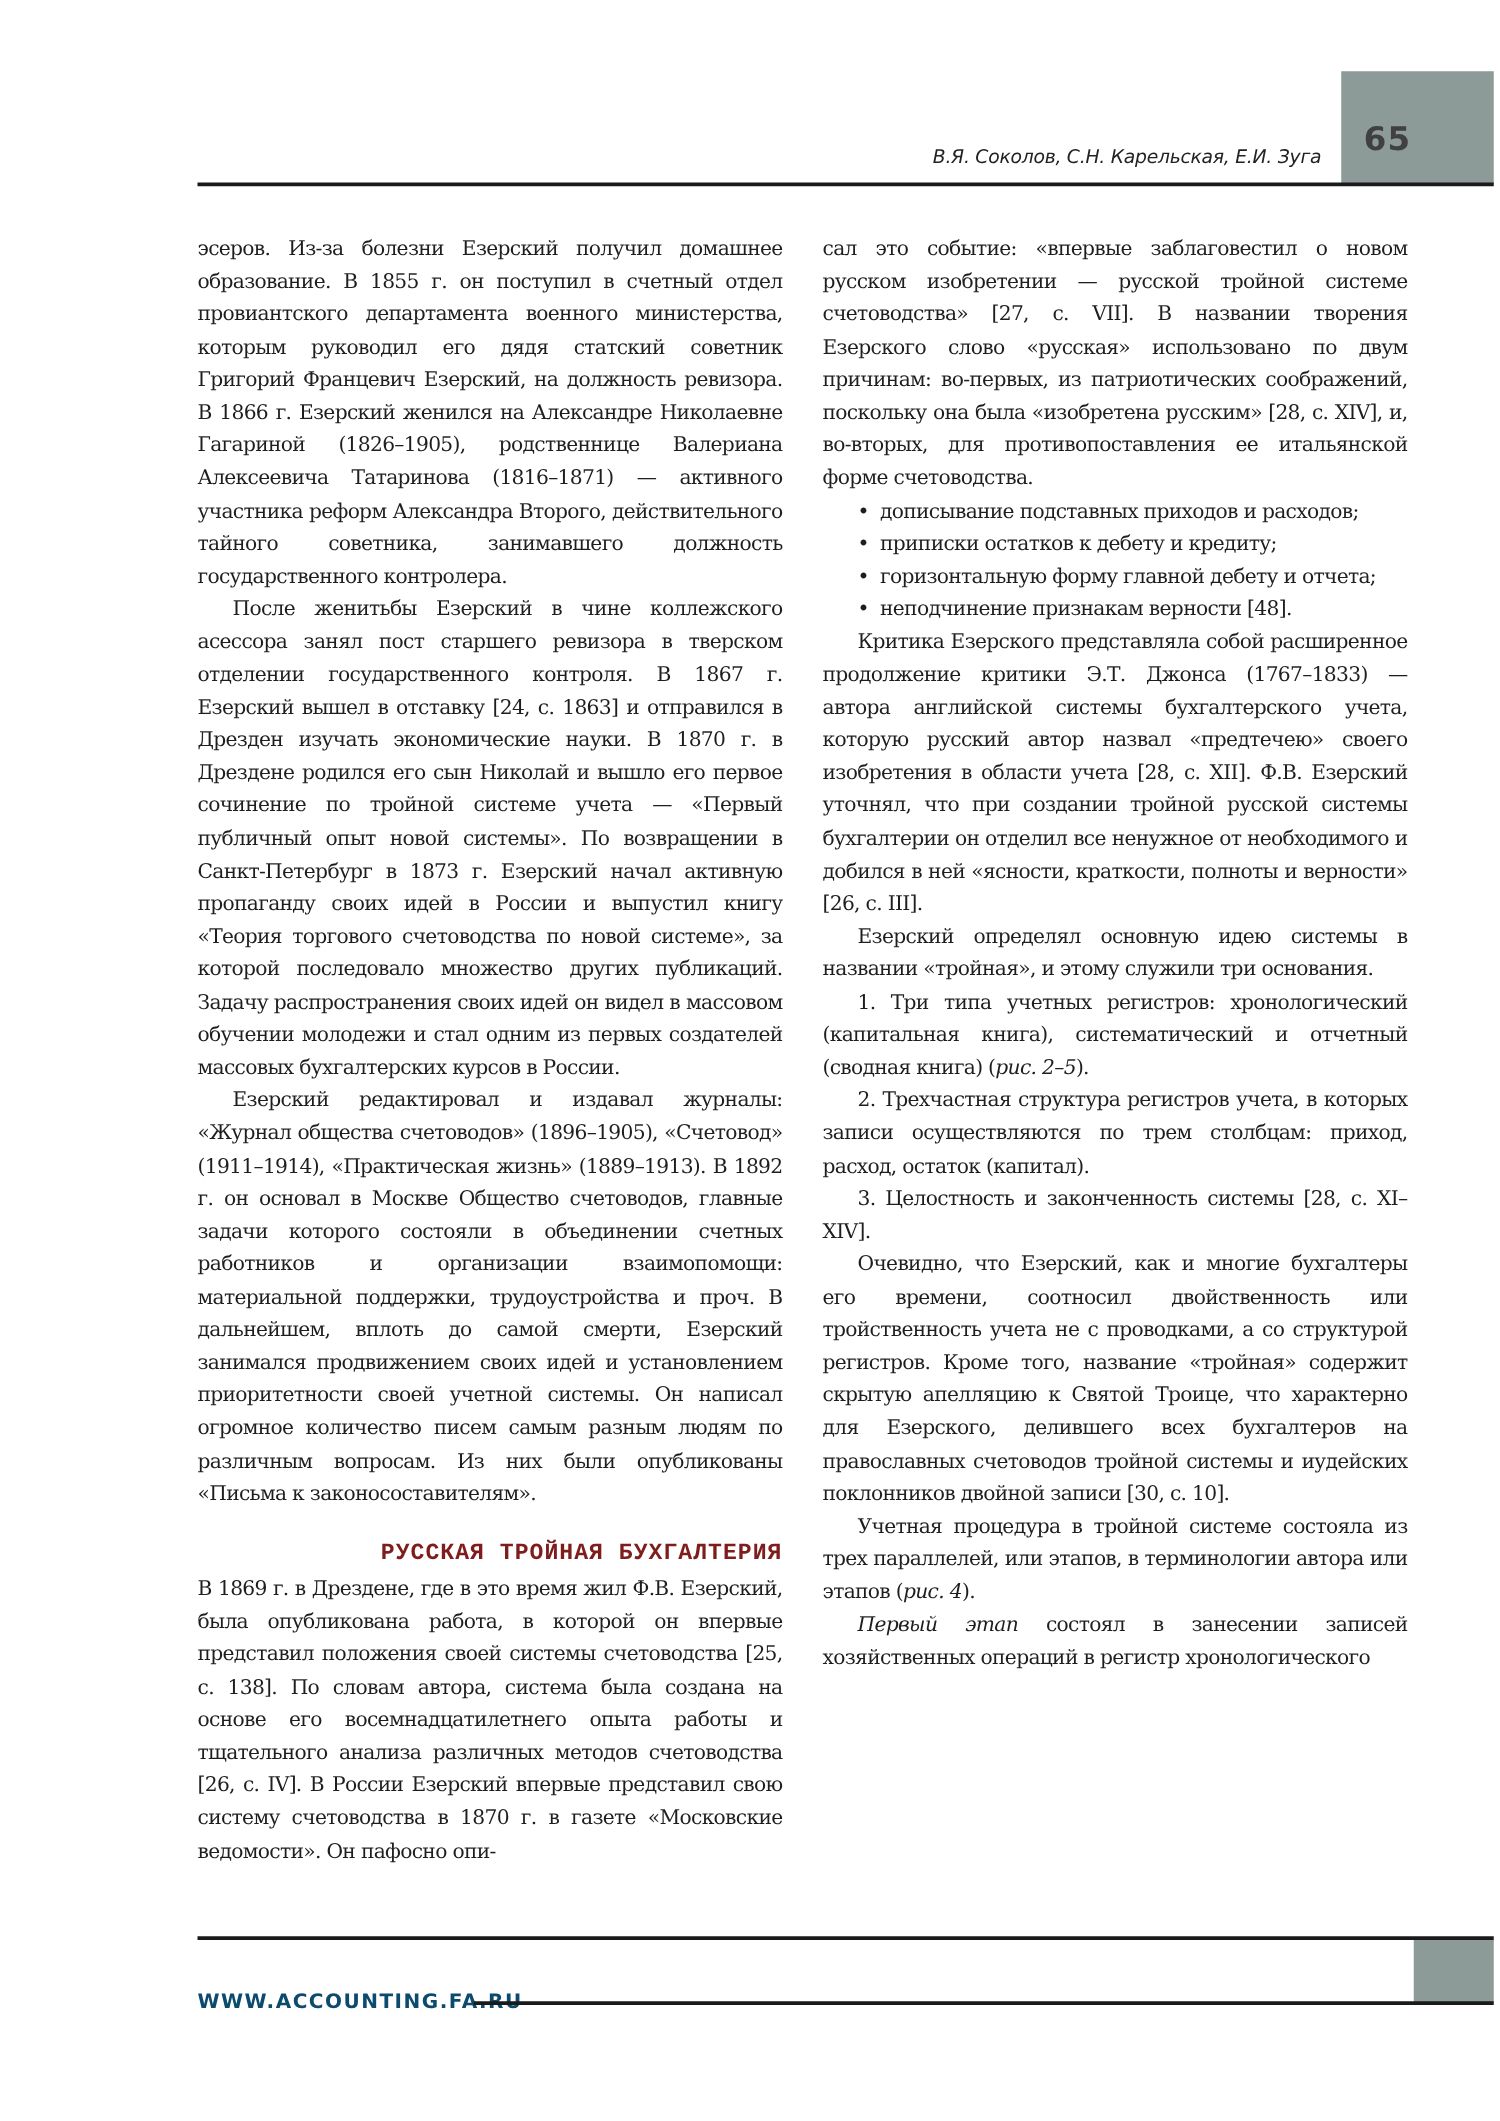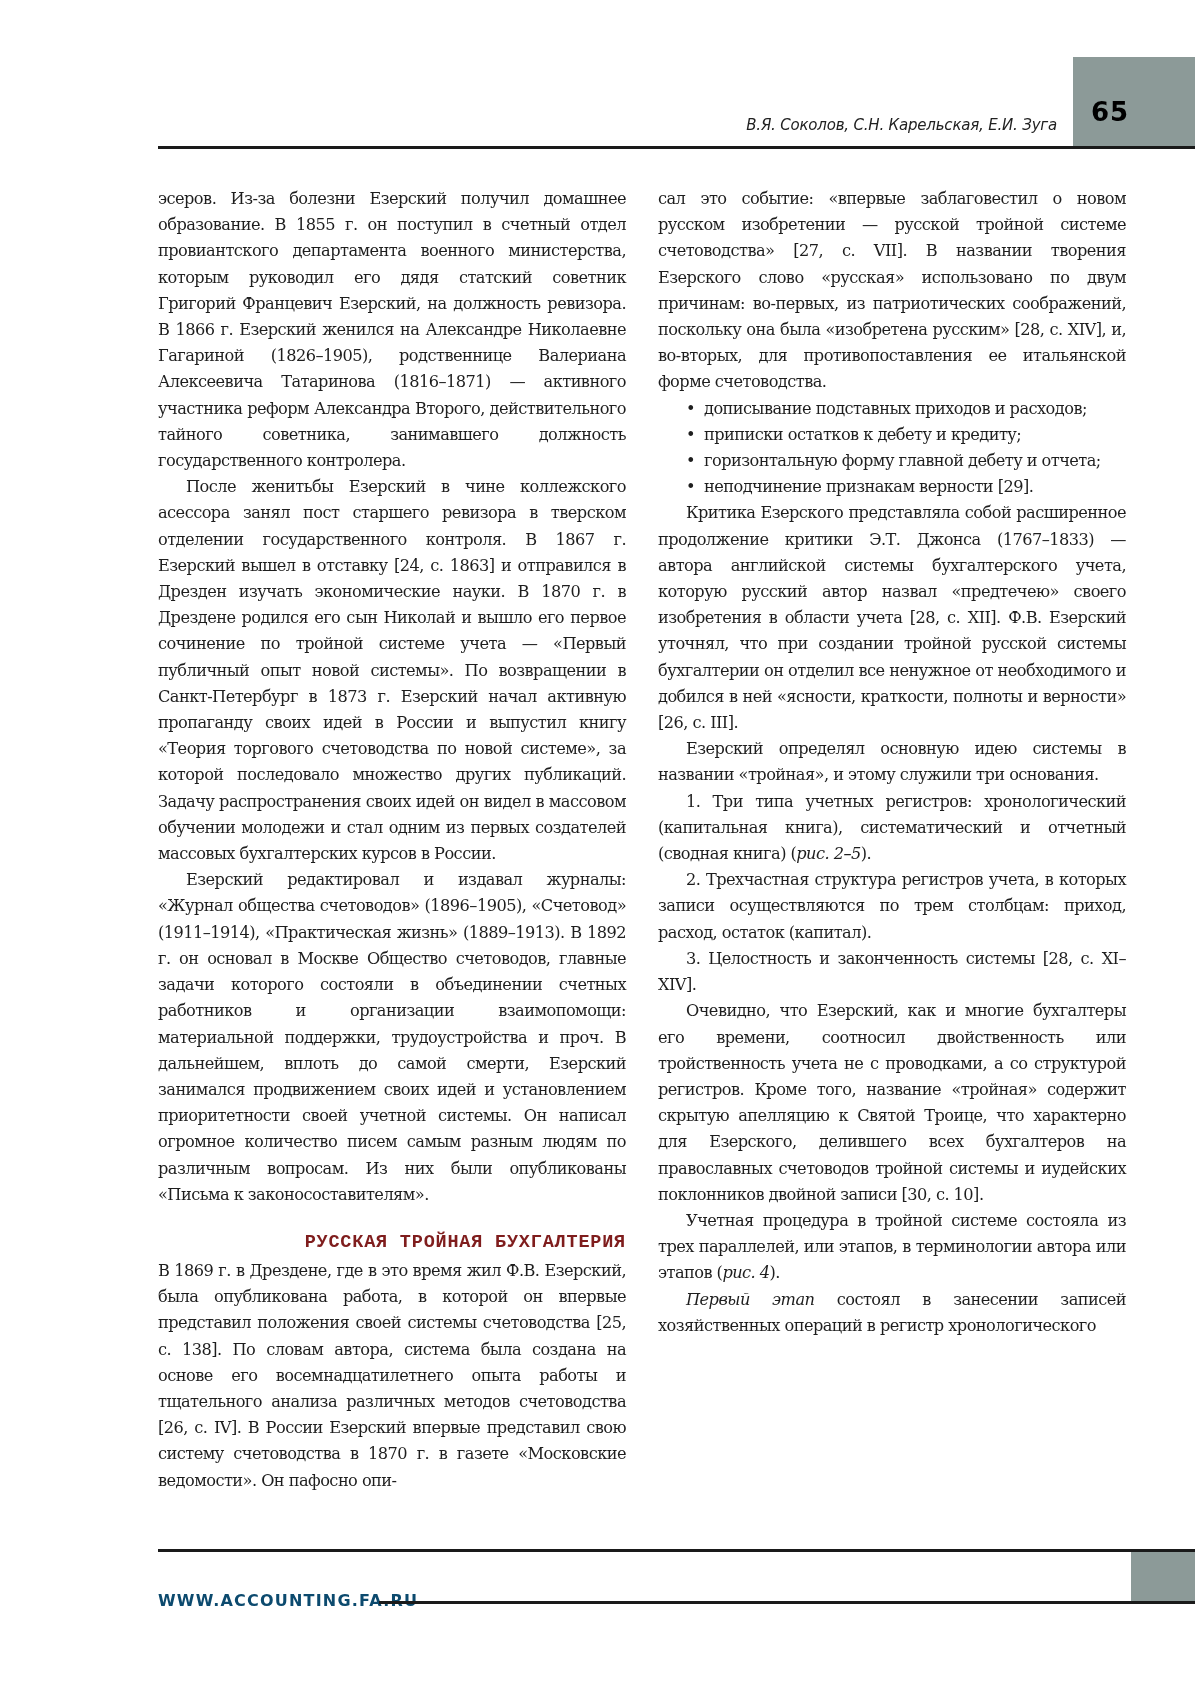--- a/index.html
+++ b/index.html
@@ -11,21 +11,21 @@
     font-family: "DejaVu Sans", sans-serif; font-style: italic;
     font-size: 15px; color: #222; letter-spacing: -0.2px;
   }
   .page-num-box {
     position: absolute; left: 1028px; top: 57px; width: 122px; height: 90px;
     background: #8c9a98;
   }
   .page-num {
     position: absolute; left: 18px; top: 40px;
     font-family: "DejaVu Sans", sans-serif; font-weight: bold;
-    font-size: 26px; color: #000000; letter-spacing: 1px;
+    font-size: 26px; color: #404040; letter-spacing: 1px;
   }
   .header-rule { position: absolute; left: 113px; top: 146px; width: 1037px; height: 3px; background: #1a1a1a; }
 
   .col {
     position: absolute; top: 186px; width: 468px;
     font-family: "DejaVu Serif", serif; font-size: 16.2px; line-height: 26.2px;
     text-align: justify; letter-spacing: -0.55px; color: #1e1e1e;
   }
   .col-left { left: 113px; }
   .col-right { left: 613px; }
@@ -66,21 +66,21 @@
     <p class="indent">Езерский редактировал и издавал журналы: «Журнал общества счетоводов» (1896–1905), «Счетовод» (1911–1914), «Практическая жизнь» (1889–1913). В 1892 г. он основал в Москве Общество счетоводов, главные задачи которого состояли в объединении счетных работников и организации взаимопомощи: материальной поддержки, трудоустройства и проч. В дальнейшем, вплоть до самой смерти, Езерский занимался продвижением своих идей и установлением приоритетности своей учетной системы. Он написал огромное количество писем самым разным людям по различным вопросам. Из них были опубликованы «Письма к законосоставителям».</p>
     <p class="section-heading">РУССКАЯ ТРОЙНАЯ БУХГАЛТЕРИЯ</p>
     <p>В 1869 г. в Дрездене, где в это время жил Ф.В. Езерский, была опубликована работа, в которой он впервые представил положения своей системы счетоводства [25, с. 138]. По словам автора, система была создана на основе его восемнадцатилетнего опыта работы и тщательного анализа различных методов счетоводства [26, с. IV]. В России Езерский впервые представил свою систему счетоводства в 1870 г. в газете «Московские ведомости». Он пафосно опи-</p>
   </div>
 
   <div class="col col-right">
     <p>сал это событие: «впервые заблаговестил о новом русском изобретении — русской тройной системе счетоводства» [27, с. VII]. В названии творения Езерского слово «русская» использовано по двум причинам: во-первых, из патриотических соображений, поскольку она была «изобретена русским» [28, с. XIV], и, во-вторых, для противопоставления ее итальянской форме счетоводства.</p>
     <p class="bullet"><span class="dot">•</span><span>дописывание подставных приходов и расходов;</span></p>
     <p class="bullet"><span class="dot">•</span><span>приписки остатков к дебету и кредиту;</span></p>
     <p class="bullet"><span class="dot">•</span><span>горизонтальную форму главной дебету и отчета;</span></p>
-    <p class="bullet"><span class="dot">•</span><span>неподчинение признакам верности [29].</span></p>
+    <p class="bullet"><span class="dot">•</span><span>неподчинение признакам верности [48].</span></p>
     <p class="indent">Критика Езерского представляла собой расширенное продолжение критики Э.Т. Джонса (1767–1833) — автора английской системы бухгалтерского учета, которую русский автор назвал «предтечею» своего изобретения в области учета [28, с. XII]. Ф.В. Езерский уточнял, что при создании тройной русской системы бухгалтерии он отделил все ненужное от необходимого и добился в ней «ясности, краткости, полноты и верности» [26, с. III].</p>
     <p class="indent">Езерский определял основную идею системы в названии «тройная», и этому служили три основания.</p>
     <p class="indent"><span>1. Три типа учетных регистров: хронологический (капитальная книга), систематический и отчетный (сводная книга) (</span><em>рис. 2–5</em><span>).</span></p>
     <p class="indent">2. Трехчастная структура регистров учета, в которых записи осуществляются по трем столбцам: приход, расход, остаток (капитал).</p>
     <p class="indent">3. Целостность и законченность системы [28, с. XI–XIV].</p>
     <p class="indent">Очевидно, что Езерский, как и многие бухгалтеры его времени, соотносил двойственность или тройственность учета не с проводками, а со структурой регистров. Кроме того, название «тройная» содержит скрытую апелляцию к Святой Троице, что характерно для Езерского, делившего всех бухгалтеров на православных счетоводов тройной системы и иудейских поклонников двойной записи [30, с. 10].</p>
     <p class="indent"><span>Учетная процедура в тройной системе состояла из трех параллелей, или этапов, в терминологии автора или этапов (</span><em>рис. 4</em><span>).</span></p>
     <p class="indent"><em>Первый этап</em><span> состоял в занесении записей хозяйственных операций в регистр хронологического</span></p>
   </div>
 

